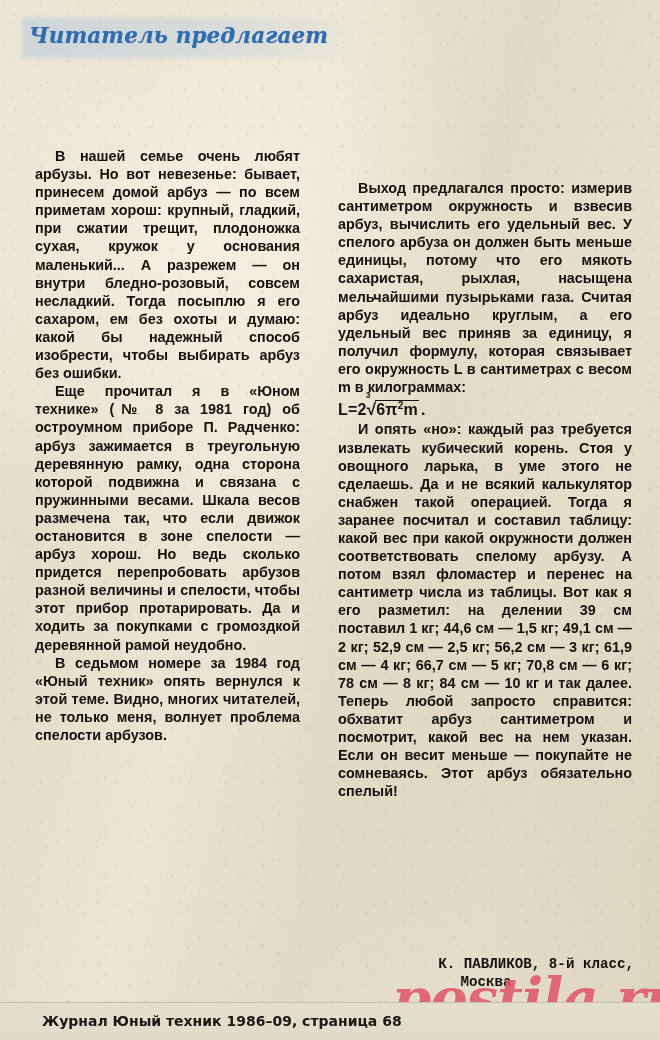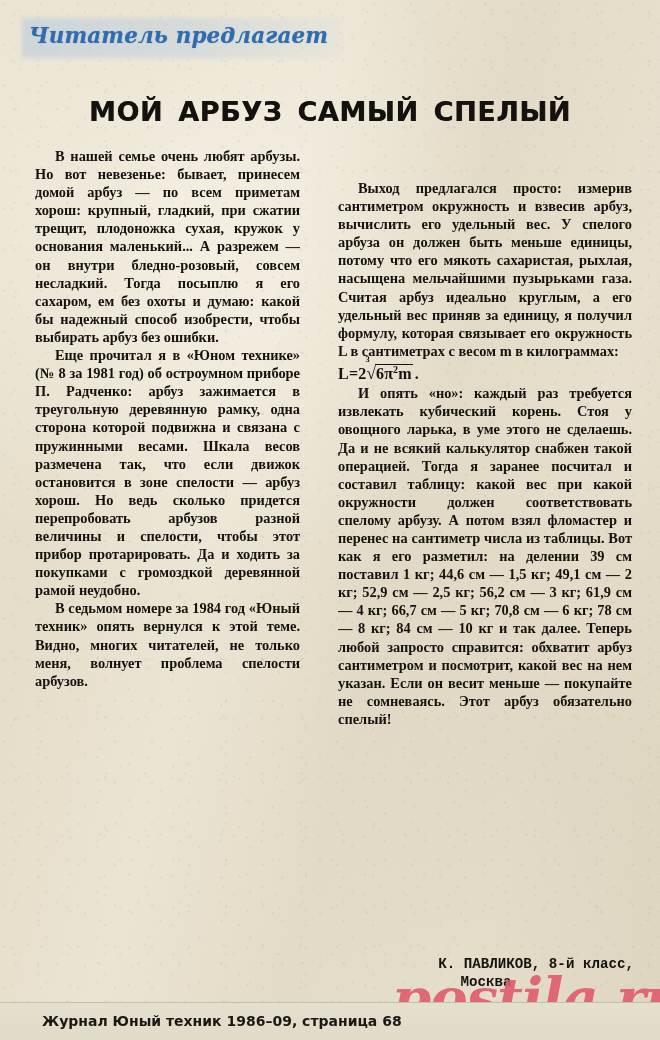--- a/index.html
+++ b/index.html
@@ -97,21 +97,21 @@
   
   #cols {
     position: absolute;
     left: 0; top: 147px;
     width: 660px;
     height: 850px;
   }
   .col {
     position: absolute;
     top: 0;
-    font-family: Liberation Serif, serif;
+    font-family: Liberation Sans, sans-serif;
     font-weight: 700;
     font-size: 14.4px;
     line-height: 18.1px;
     color: #15130f;
     text-align: justify;
     text-justify: inter-word;
     hyphens: manual;
     -webkit-hyphens: manual;
   }
   #col-left  { left: 35px;  width: 265px; }
@@ -206,21 +206,20 @@
 
 <div id="page">
 
   <div id="grain"></div>
 
   <div id="kicker-wrap">
     <div id="kicker-tint"></div>
     <div id="kicker">Читатель предлагает</div>
   </div>
 
-  <h1 id="headline">МОЙ АРБУЗ САМЫЙ СПЕЛЫЙ</h1>
 
   <div id="cols">
 
     <div class="col" id="col-left">
       <p>В нашей семье очень любят арбузы. Но вот невезенье: бывает, принесем домой арбуз — по всем приметам хорош: крупный, гладкий, при сжатии трещит, плодоножка сухая, кружок у основания маленький... А разрежем — он внутри бледно-розовый, совсем несладкий. Тогда посыплю я его сахаром, ем без охоты и думаю: какой бы надежный способ изобрести, чтобы выбирать арбуз без ошибки.</p>
       <p>Еще прочитал я в «Юном технике» (№ 8 за 1981 год) об остроумном приборе П. Радченко: арбуз зажимается в треугольную деревянную рамку, одна сторона которой подвижна и связана с пружинными весами. Шкала весов размечена так, что если движок остановится в зоне спелости — арбуз хорош. Но ведь сколько придется перепробовать арбузов разной величины и спелости, чтобы этот прибор протарировать. Да и ходить за покупками с громоздкой деревянной рамой неудобно.</p>
       <p>В седьмом номере за 1984 год «Юный техник» опять вернулся к этой теме. Видно, многих читателей, не только меня, волнует проблема спелости арбузов.</p>
     </div>
 
     <div class="col" id="col-right">

